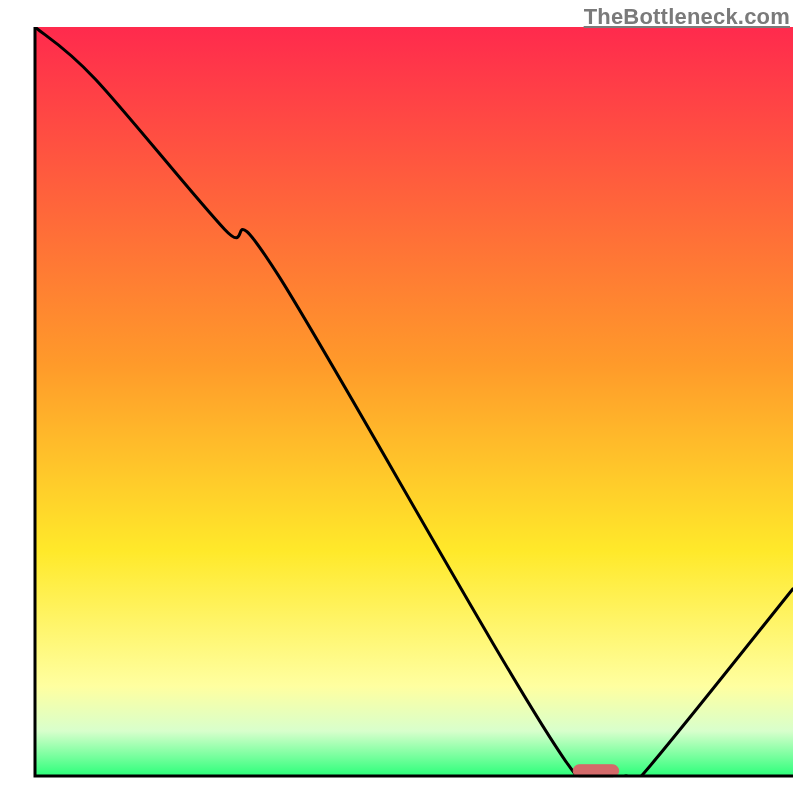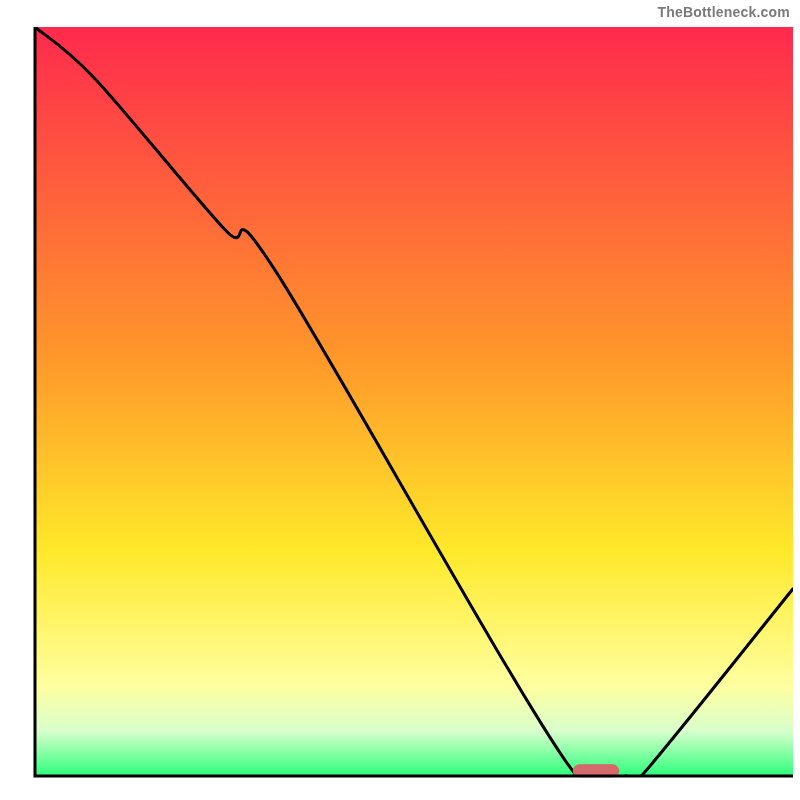--- a/index.html
+++ b/index.html
@@ -13,25 +13,26 @@
   .canvas {
     position: relative;
     width: 800px;
     height: 800px;
   }
   .watermark {
     position: absolute;
     top: 4px;
     right: 10px;
     font-family: Arial, Helvetica, sans-serif;
-    font-size: 14px;
+    font-size: 22px;
     font-weight: 600;
     color: #7a7a7a;
     letter-spacing: 0.2px;
     z-index: 10;
+    text-decoration: underline;
   }
   svg.plot {
     position: absolute;
     inset: 0;
     width: 800px;
     height: 800px;
   }
   .axis-line {
     stroke: #000000;
     stroke-width: 3;

